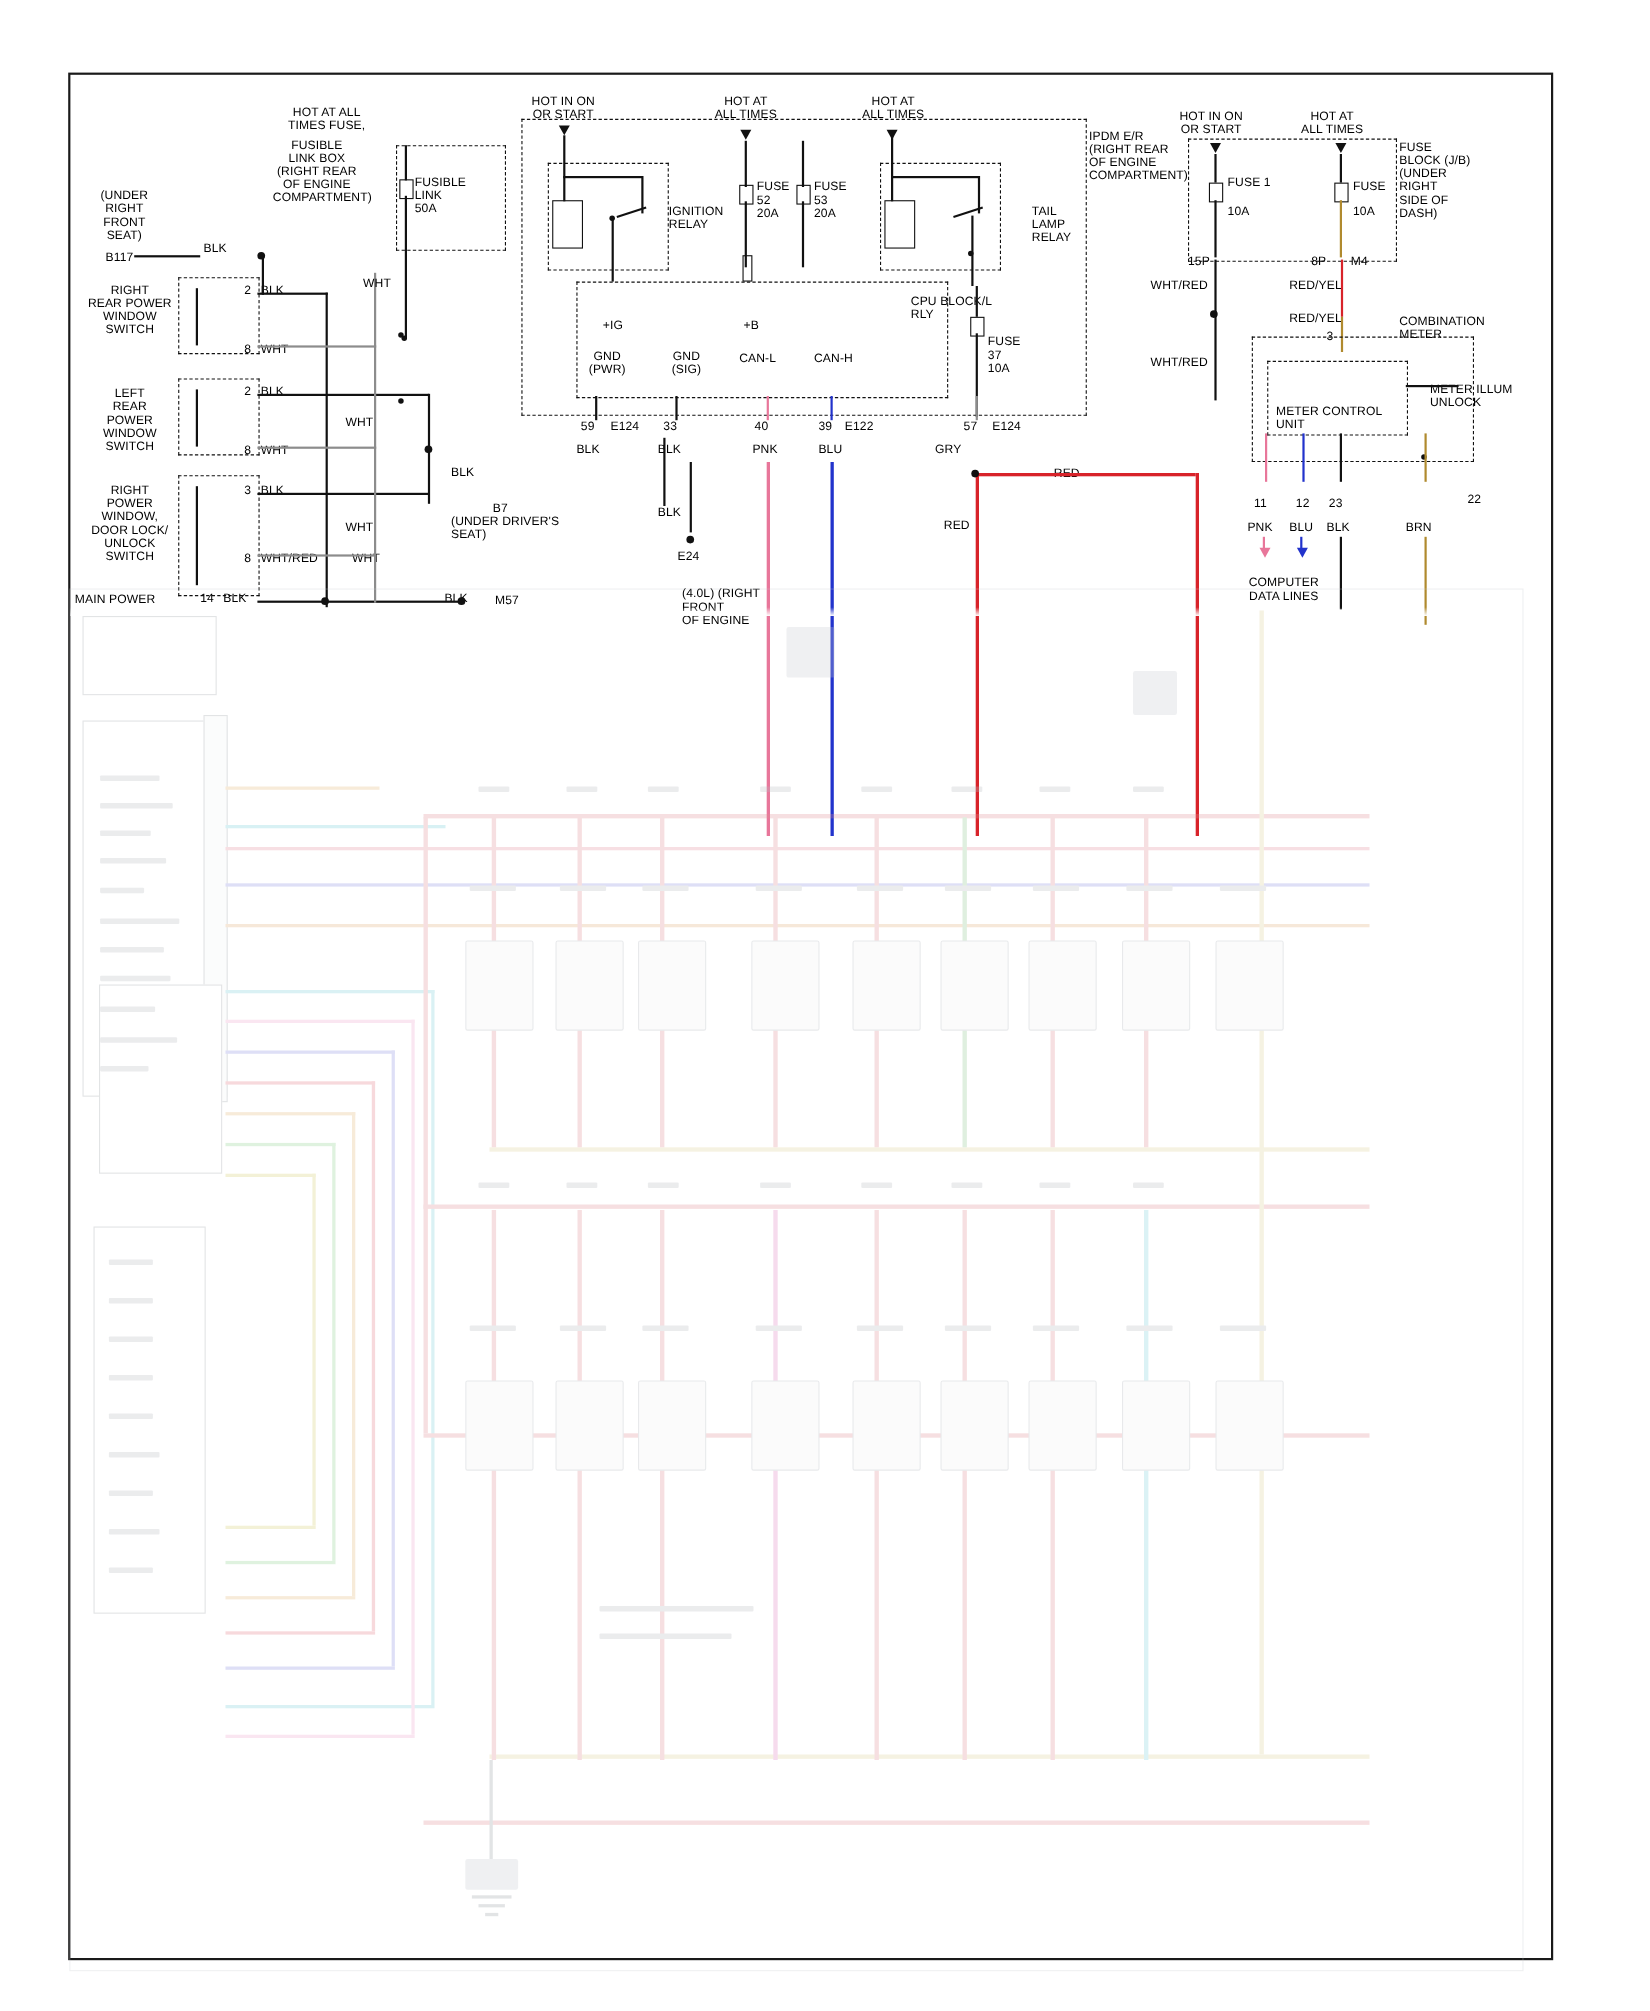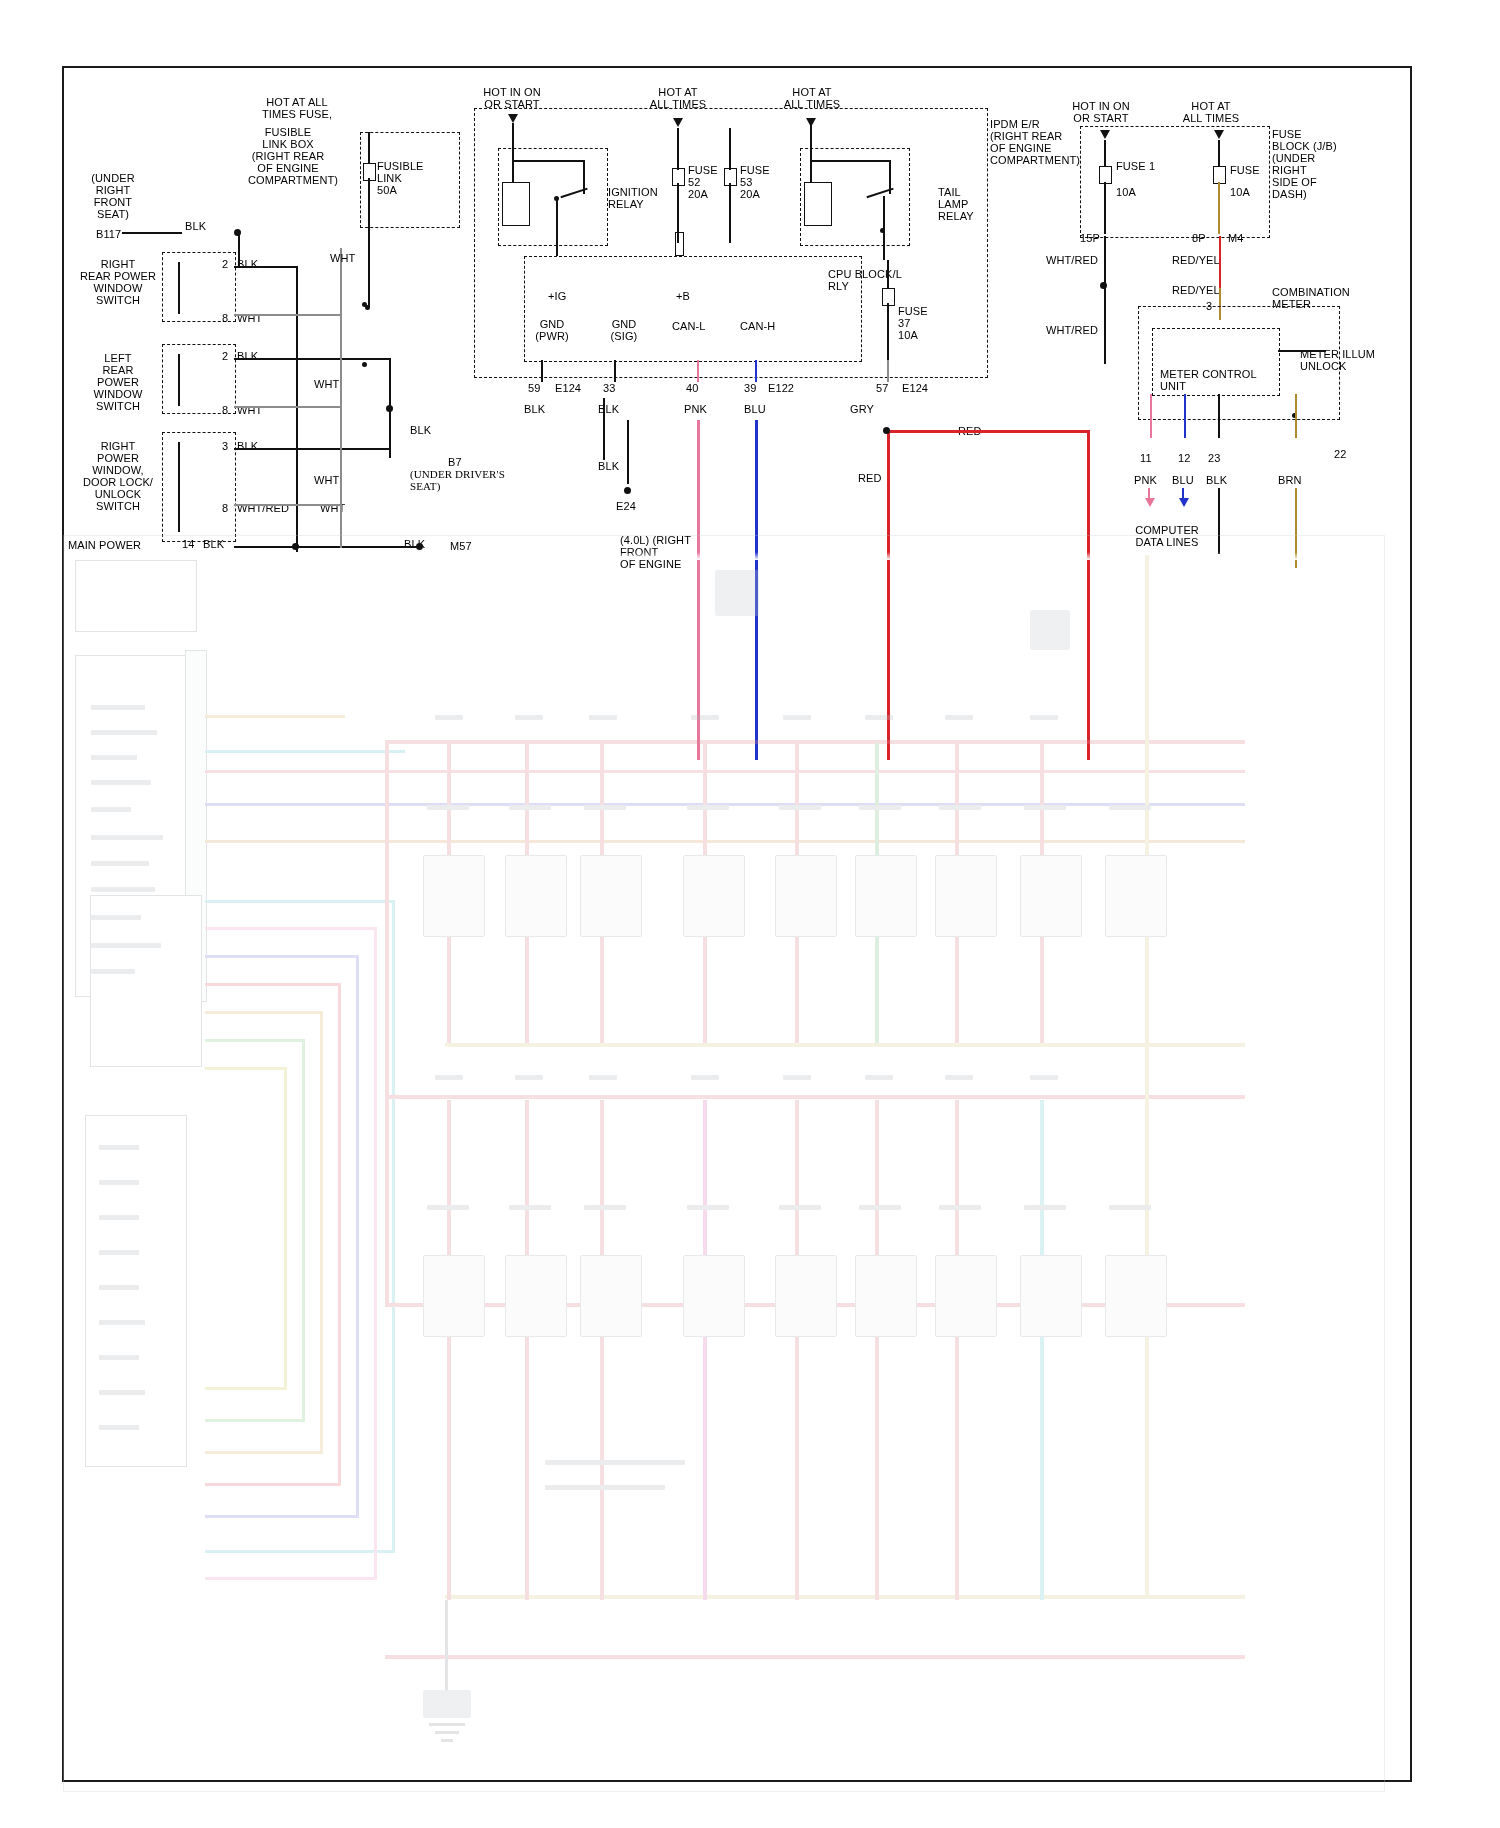--- a/index.html
+++ b/index.html
@@ -94,21 +94,21 @@
   <div class="txt" style="left:237px;top:502px;">WHT/RED</div>
   <div class="txt" style="left:320px;top:502px;">WHT</div>
   <div class="txt" style="left:314px;top:474px;">WHT</div>
 
   <div class="txt" style="left:182px;top:538px;">14</div>
   <div class="txt" style="left:203px;top:538px;">BLK</div>
   <div class="txt" style="left:404px;top:538px;">BLK</div>
   <div class="txt" style="left:450px;top:540px;">M57</div>
 
   <div class="txt" style="left:448px;top:456px;">B7</div>
-  <div class="txt" style="left:410px;top:468px;font-family:Liberation Serif, serif;">(UNDER DRIVER'S
+  <div class="txt" style="left:410px;top:468px;">(UNDER DRIVER'S
 SEAT)</div>
   <div class="txt" style="left:410px;top:424px;">BLK</div>
 
   <div class="ln h" style="left:122px;top:232px;width:60px;"></div>
   <div class="ln h" style="left:234px;top:266px;width:64px;"></div>
   <div class="ln h" style="left:234px;top:358px;width:156px;"></div>
   <div class="ln h" style="left:234px;top:448px;width:156px;"></div>
   <div class="ln h" style="left:234px;top:546px;width:186px;"></div>
   <div class="ln v" style="left:238px;top:232px;height:36px;"></div>
   <div class="ln v" style="left:296px;top:266px;height:286px;"></div>

